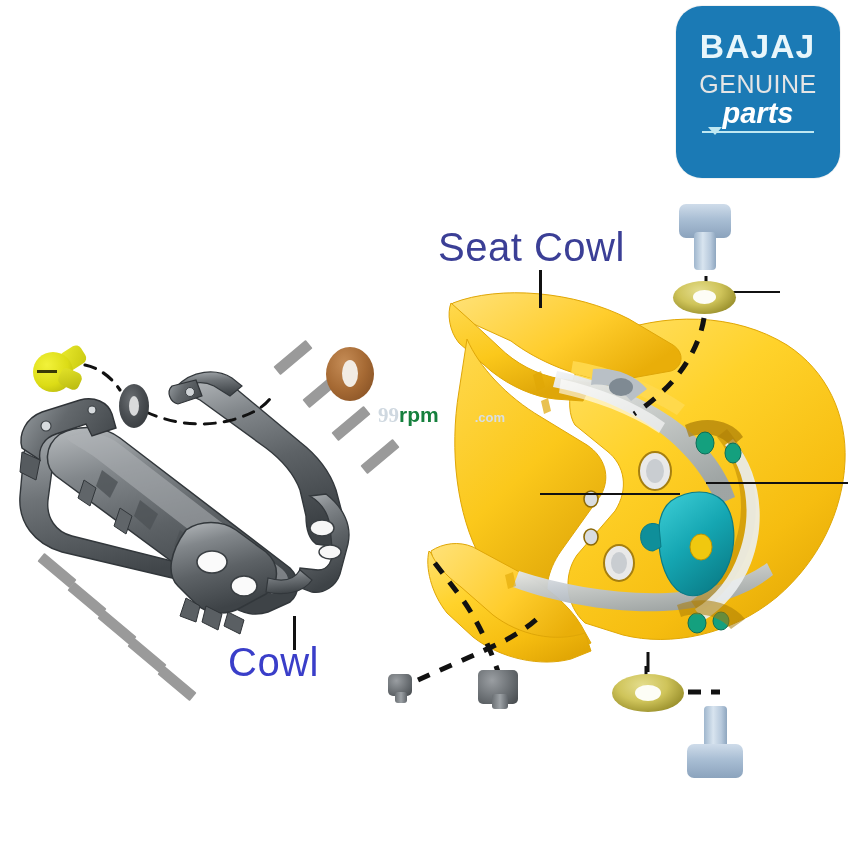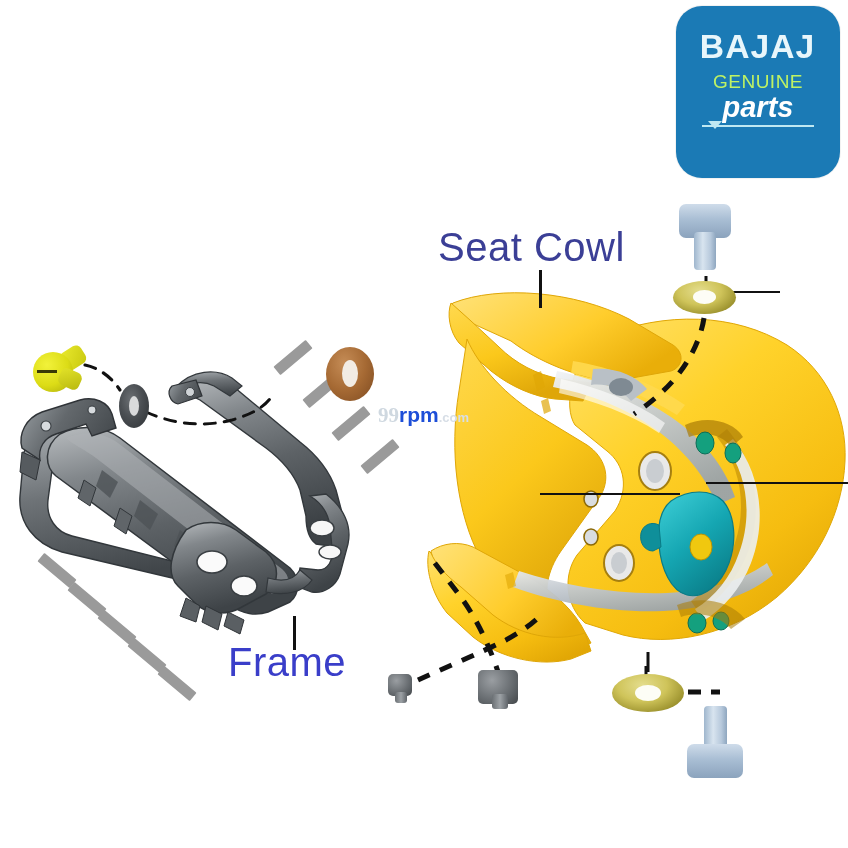--- a/index.html
+++ b/index.html
@@ -13,21 +13,21 @@
     box-shadow:0 0 0 1px rgba(0,0,0,.05);
     display:flex;flex-direction:column;align-items:center;justify-content:flex-start;
     padding-top:24px;box-sizing:border-box;
   }
   .logo-bajaj{
     color:#e8f6fb;font-size:33px;font-weight:bold;letter-spacing:1px;
     font-family:"Liberation Sans",sans-serif;line-height:1;
     transform:scaleX(1.02);
   }
   .logo-genuine{
-    color:#bef264;font-size:19px;letter-spacing:.5px;margin-top:9px;line-height:1;
+    color:#e5e5e5;font-size:25px;letter-spacing:.5px;margin-top:9px;line-height:1;
     font-family:"Liberation Sans",sans-serif;
     text-align:right;
   }
   .logo-parts{
     color:#ffffff;font-size:29px;font-weight:bold;font-style:italic;margin-top:2px;line-height:1;
     font-family:"Liberation Sans",sans-serif;
   }
   .logo-underline{
     width:112px;height:2px;background:#bfe8f2;margin-top:3px;position:relative;
   }
@@ -43,22 +43,22 @@
   .lbl-frame{left:228px;top:640px;font-size:40px;color:#3a3ec9;letter-spacing:.5px;}
 
   .leader{position:absolute;background:#111;}
   .leader-seat{left:539px;top:270px;width:3px;height:38px;}
   .leader-frame{left:293px;top:616px;width:3px;height:34px;}
 
   
   .wm{position:absolute;left:378px;top:404px;font-size:21px;font-weight:bold;
       font-family:"Liberation Sans",sans-serif;letter-spacing:0;line-height:1;}
   .wm .a{color:#cfd8e0;font-family:Liberation Serif, serif;}
-  .wm .b{color:#1d4ed8;}
-  .wm .c{color:#d7dee6;font-size:13px;font-weight:bold;}
+  .wm .b{color:#15803d;}
+  .wm .c{color:#d7dee6;font-size:13px;font-weight:bold;padding-left:36px;}
 
   
   .brk{position:absolute;height:11px;background:#9a9a9a;border-radius:1px;}
   svg.overlay{position:absolute;left:0;top:0;width:848px;height:848px;pointer-events:none;}
 
   
   .part{position:absolute;}
 
   
   .rivet{left:33px;top:348px;width:52px;height:50px;}
@@ -354,21 +354,21 @@
   </div>
   <div class="screw screw-b">
     <div class="h"></div>
     <div class="s"></div>
   </div>
 
   <div class="leader leader-seat"></div>
   <div class="lbl lbl-seat">Seat Cowl</div>
 
   <div class="leader leader-frame"></div>
-  <div class="lbl lbl-frame">Frame</div>
+  <div class="lbl lbl-frame">Cowl</div>
 
   <div class="wm">
     <span class="a">99</span><span class="b">rpm</span><span class="c">.com</span>
   </div>
 
   <div class="logo-card">
     <div class="logo-bajaj">BAJAJ</div>
     <div class="logo-genuine">GENUINE</div>
     <div class="logo-parts">parts</div>
     <div class="logo-underline"></div>

